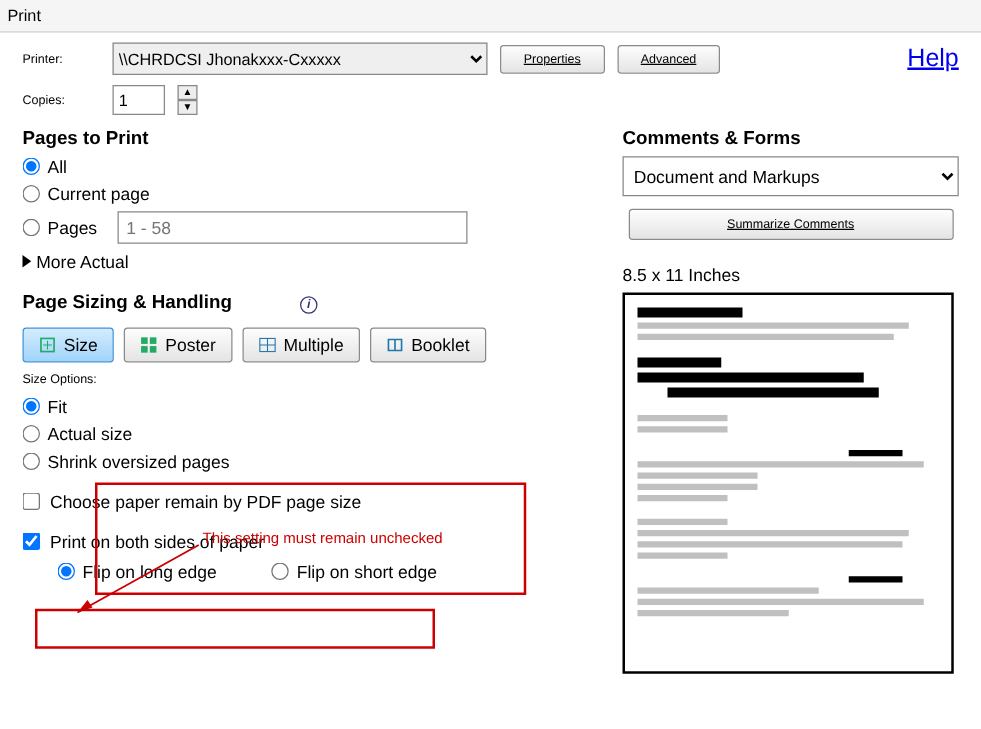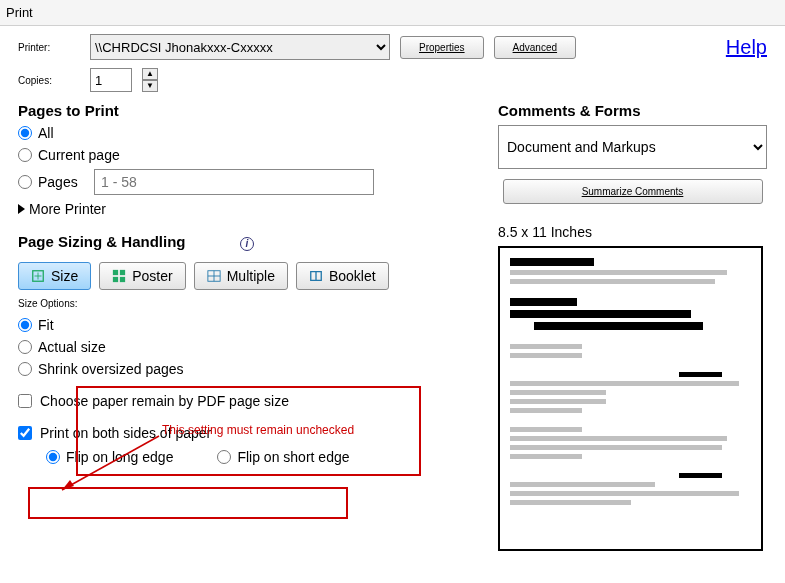--- a/index.html
+++ b/index.html
@@ -23,21 +23,21 @@
 .pages-input { width: 280px; height: 26px; border: 1px solid #888; padding-left: 6px; font-size: 14px; color: #888; }
 .more-opts { display: flex; align-items: center; gap: 4px; font-size: 14px; cursor: pointer; margin-top: 6px; }
 .triangle-right { width: 0; height: 0; border-top: 5px solid transparent; border-bottom: 5px solid transparent; border-left: 7px solid #000; }
 .info-icon { width: 14px; height: 14px; border: 1px solid #337; border-radius: 50%; display: inline-flex; align-items: center; justify-content: center; font-size: 10px; color: #337; font-style: italic; font-weight: bold; }
 .tab-btns { display: flex; gap: 8px; margin: 6px 0 8px 0; }
 .tab-btn { display: flex; align-items: center; gap: 6px; border: 1px solid #8a8a8a; border-radius: 3px; padding: 5px 12px; font-size: 14px; cursor: pointer; background: linear-gradient(#fdfdfd,#e4e4e4); }
 .tab-btn.active { background: linear-gradient(#d4ecff,#a0d4fa); border-color: #3d8fd8; }
 .tab-icon { width: 14px; height: 14px; display: inline-block; }
 .check-row { display: flex; align-items: center; gap: 8px; font-size: 14px; margin: 8px 0; }
 .duplex-opts { display: flex; gap: 44px; margin-left: 28px; margin-top: 4px; }
-.comments-select { width: 100%; height: 44px; border: 1px solid #888; font-size: 14px; padding-left: 4px; background: #fff; }
+.comments-select { width: 100%; height: 32px; border: 1px solid #888; font-size: 14px; padding-left: 4px; background: #fff; }
 .summarize-btn { width: 260px; margin-top: 10px; padding: 6px 10px; }
 .preview-caption { font-size: 14px; margin-top: 20px; margin-bottom: 6px; }
 .preview-box { border: 2px solid #000; width: 265px; height: 305px; background: #fff; padding: 10px; overflow: hidden; }
 .preview-content { display: flex; flex-direction: column; gap: 4px; }
 .preview-line { height: 8px; background: #000; }
 .preview-line.grey { background: #c0c0c0; }
 .preview-line.small { height: 5px; }
 .preview-gap { height: 6px; }
 .annot-box1 { position: absolute; border: 2px solid #cc0000; left: 76px; top: 360px; width: 345px; height: 90px; pointer-events: none; }
 .annot-box2 { position: absolute; border: 2px solid #cc0000; left: 28px; top: 461px; width: 320px; height: 32px; pointer-events: none; }
@@ -82,21 +82,21 @@
         <input type="radio" name="ptp" style="">
         <span>Current page</span>
       </div>
       <div class="radio-row">
         <input type="radio" name="ptp" style="">
         <span style="width:50px">Pages</span>
         <input class="pages-input" placeholder="1 - 58" style="">
       </div>
       <div class="more-opts">
         <span class="triangle-right"></span>
-        <span>More Printer</span>
+        <span>More Actual</span>
       </div>
 
       <div style="margin-top:16px">
         <div class="section-title" style="display:inline-block">Page Sizing &amp; Handling</div>
         <span class="info-icon" style="margin-left:50px">i</span>
       </div>
       <div class="tab-btns">
         <div class="tab-btn active">
           <svg class="tab-icon" viewBox="0 0 16 16">
               <rect x="2" y="2" width="12" height="12" fill="none" stroke="#2a6" stroke-width="1.5"></rect>

